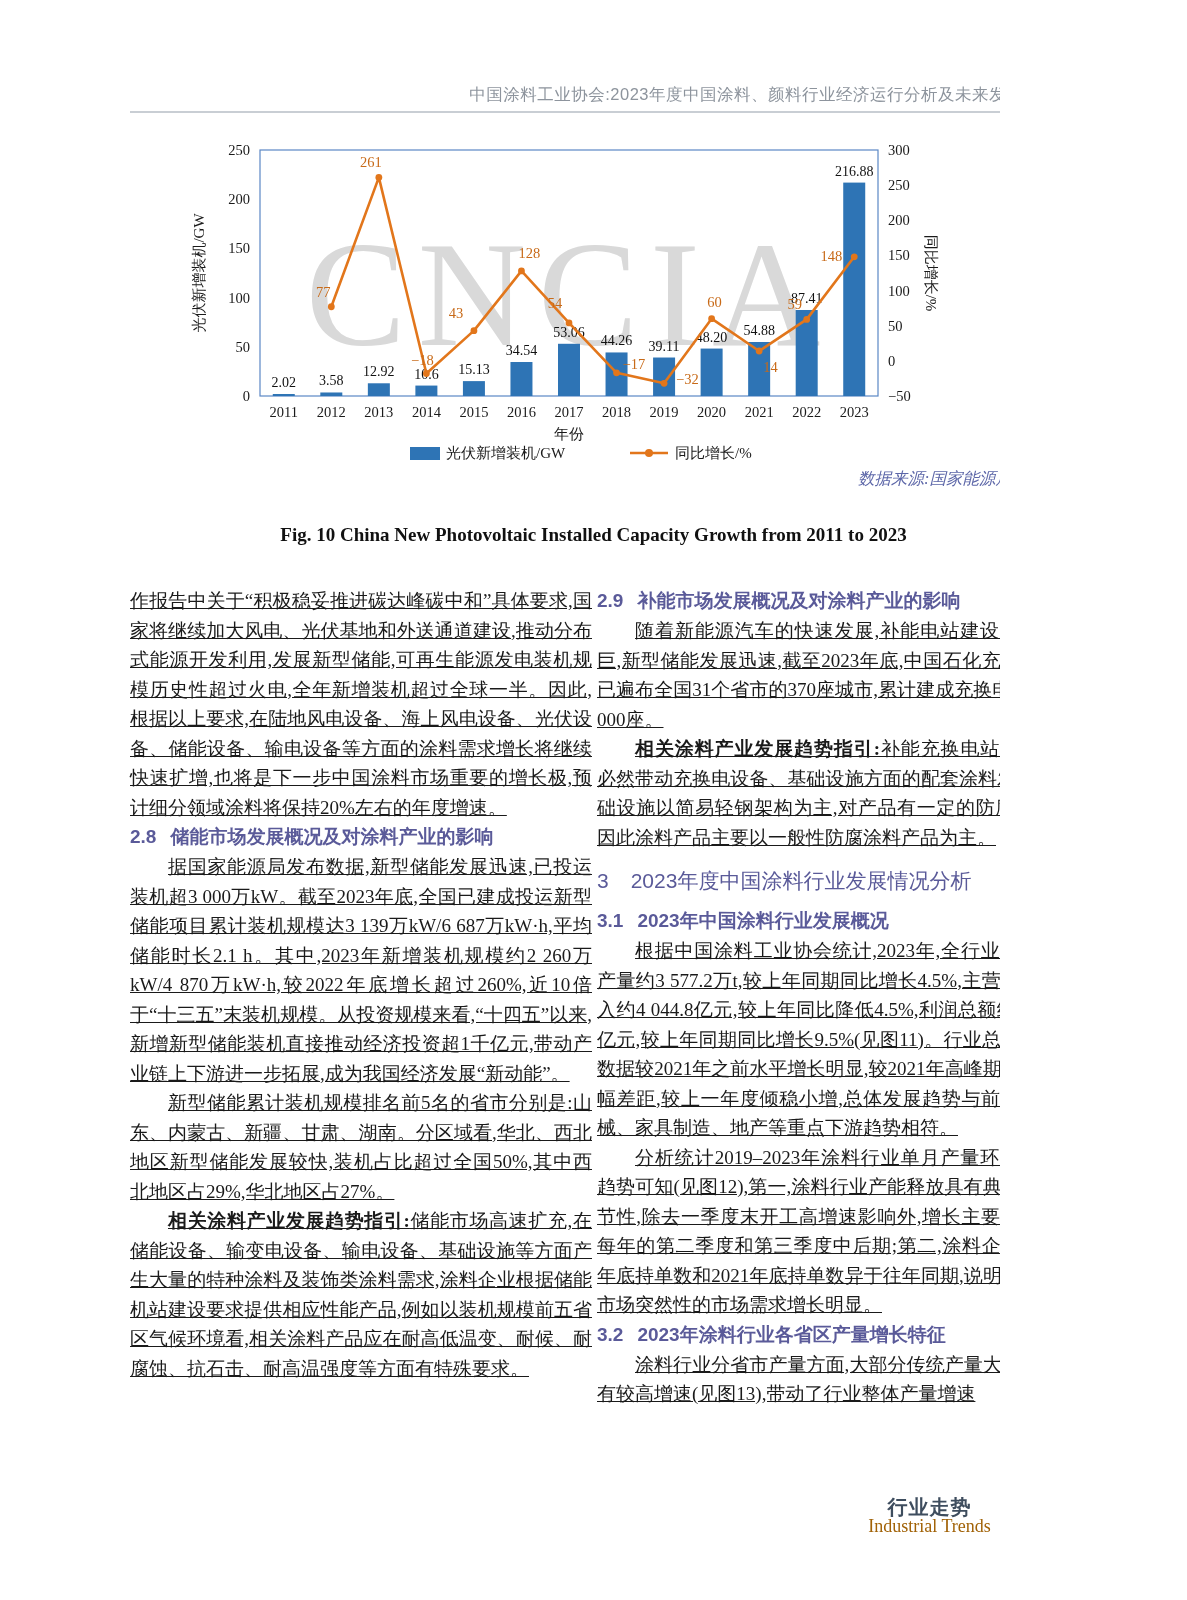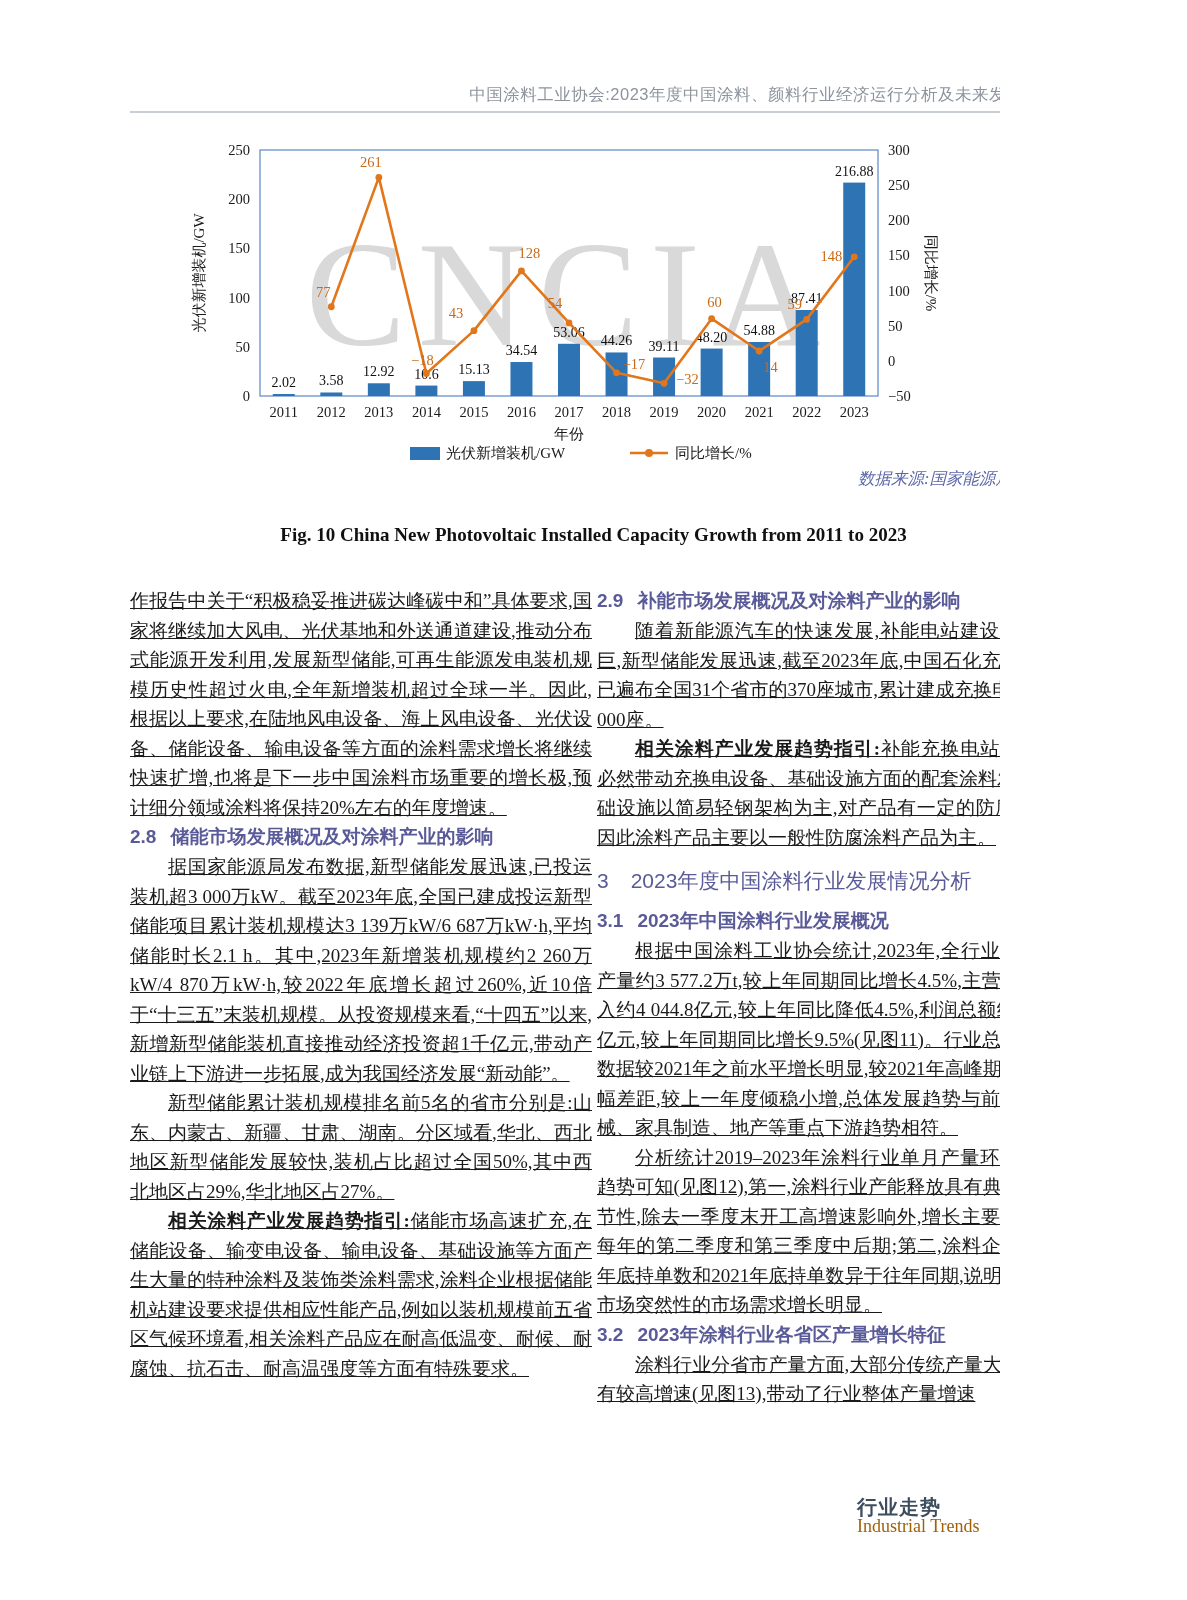--- a/index.html
+++ b/index.html
@@ -31,21 +31,21 @@
   .column p.indent{text-indent:2em;}
   .column b.lead{font-weight:bold;}
   .h2{font-family:"Liberation Sans","DejaVu Sans",sans-serif;font-weight:bold;font-size:19px;
         color:#5a5a99;line-height:30px;margin:0;}
   .h2 .num{margin-right:14px;}
   .h1{font-family:"Liberation Sans","DejaVu Sans",sans-serif;font-weight:normal;font-size:21px;
         color:#5a5a99;line-height:38px;margin:10px 0 6px 0;}
   .h1 .num{margin-right:22px;}
   
   #footer{position:absolute;left:857px;top:1494px;width:210px;display:flex;align-items:center;}
-  #footer-txt{width:145px;text-align:left;}
+  #footer-txt{width:145px;text-align:center;}
   #footer-zh{font-family:"Liberation Sans","DejaVu Sans",sans-serif;font-weight:bold;font-size:20px;
         color:#3e4d5e;letter-spacing:1px;line-height:22px;}
   #footer-en{font-size:18px;color:#a16207;line-height:16px;}
   #footer-bar{width:3px;height:42px;background:#2c5f8e;margin:0 8px 0 10px;}
   #footer-page{font-size:25px;color:#404040;font-style:italic;}
 </style>
 </head>
 <body>
 
 <div id="page">

